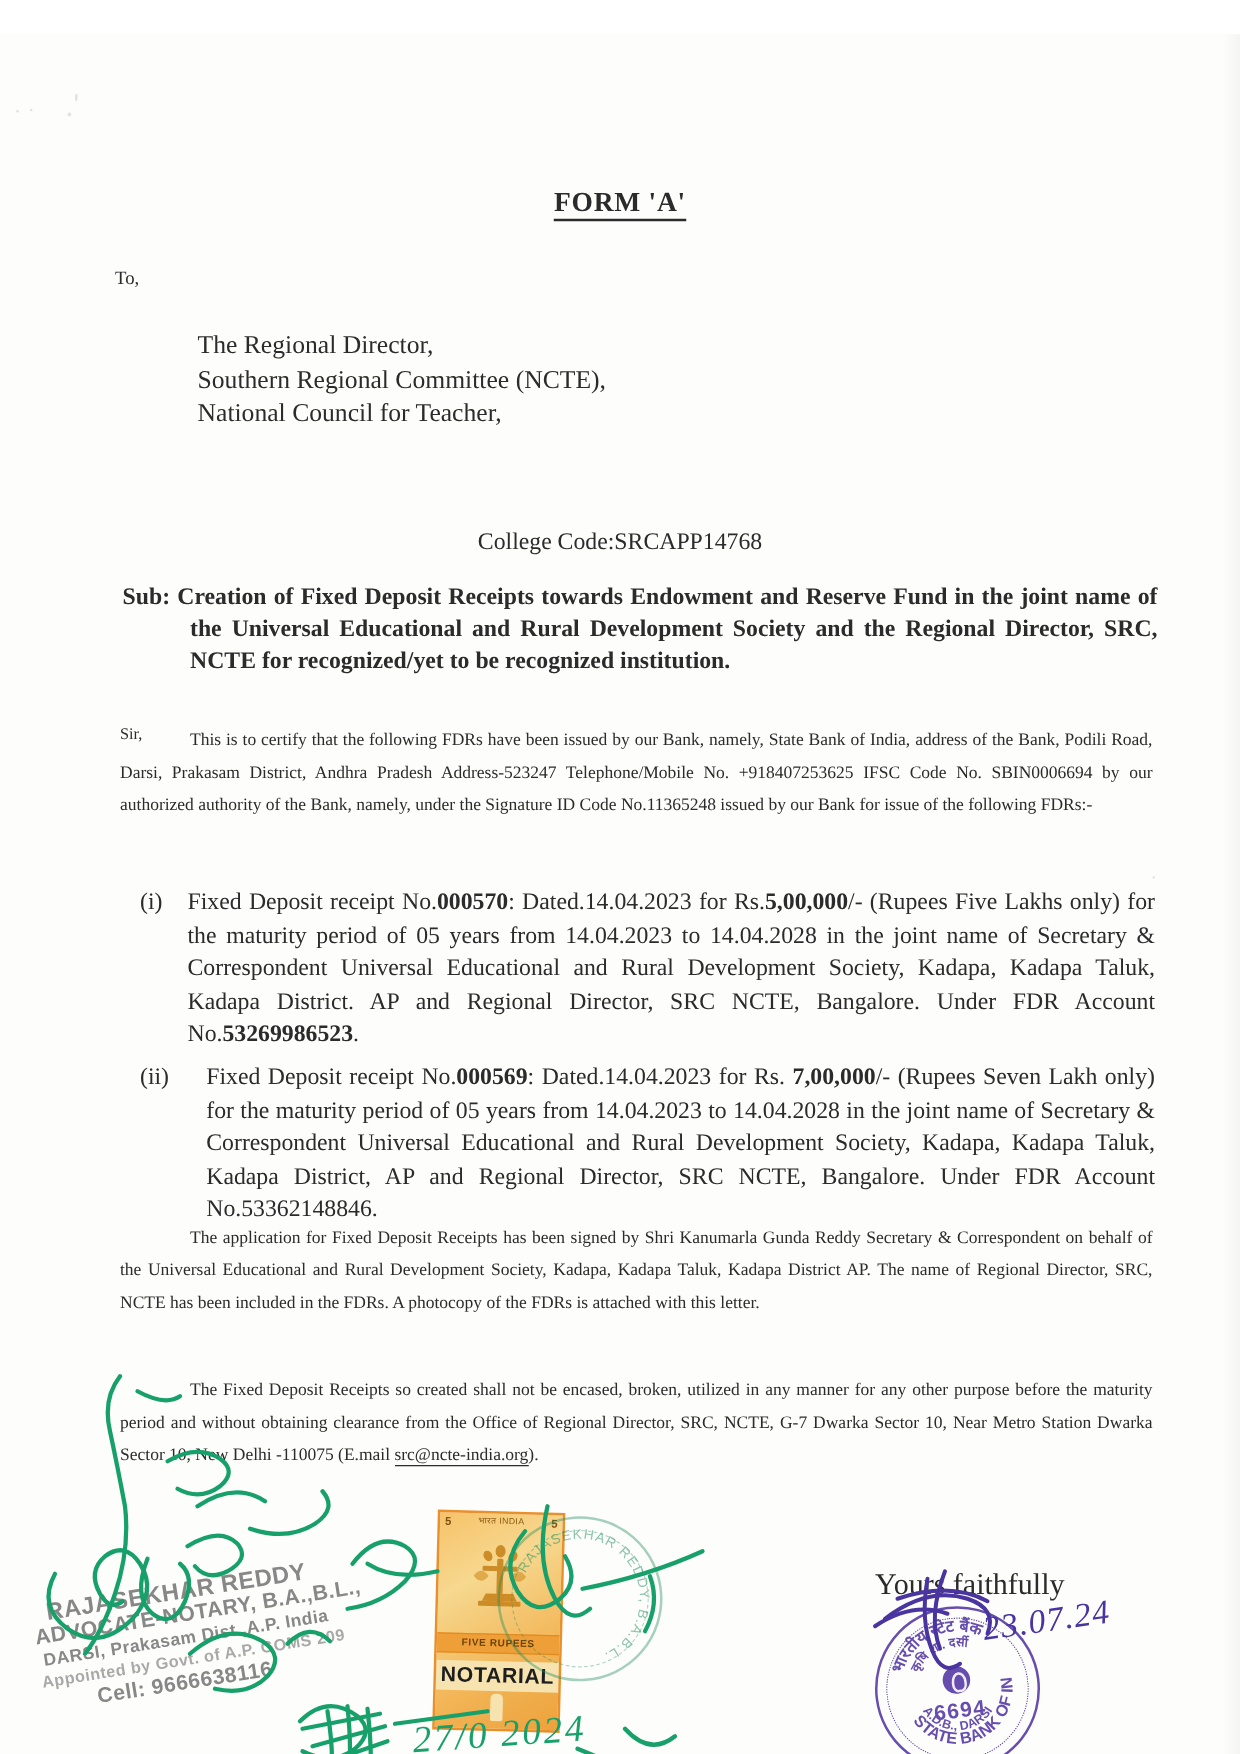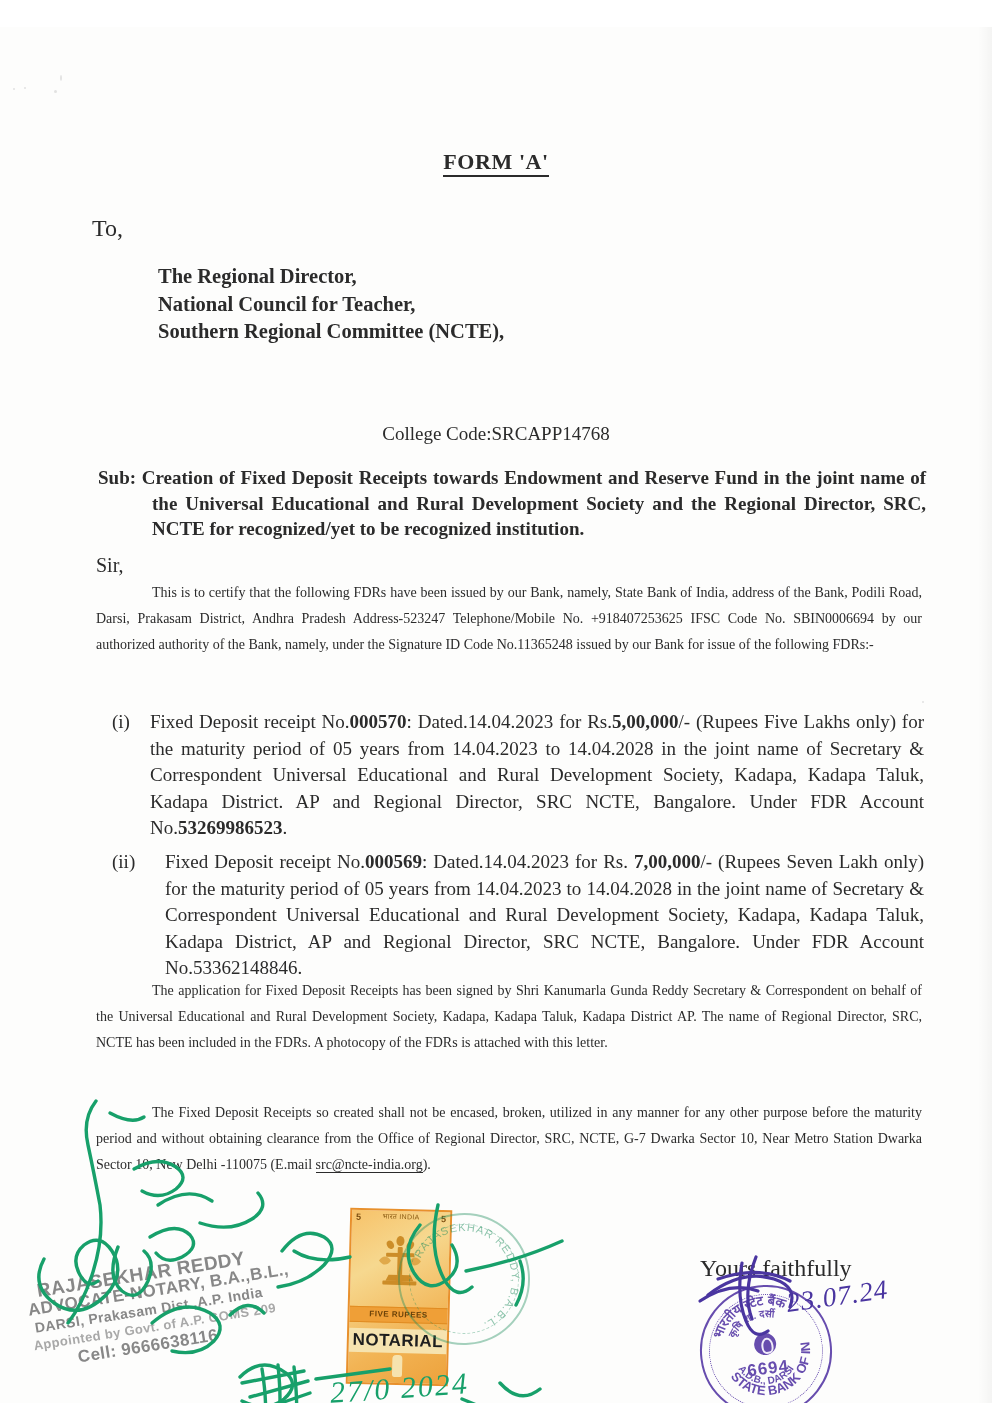--- a/index.html
+++ b/index.html
@@ -49,31 +49,31 @@
   }
   .form-title span.u {
     border-bottom: 2px solid #2b2b2b;
     padding-bottom: 1px;
   }
 
   .to-label {
     position: absolute;
     top: 188px;
     left: 92px;
-    font-size: 24px;
+    font-size: 15px;
   }
 
   .addressee {
     position: absolute;
     top: 236px;
     left: 158px;
     font-size: 20.5px;
     line-height: 27.5px;
   }
-  .addressee div { white-space: nowrap; font-weight: bold; }
+  .addressee div { white-space: nowrap; }
 
   .college-code {
     position: absolute;
     top: 396px;
     left: 0;
     width: 992px;
     text-align: center;
     font-size: 19px;
   }
 
@@ -89,23 +89,23 @@
     font-weight: bold;
   }
   .subject .hang {
     display: block;
     padding-left: 54px;
     text-indent: -54px;
   }
 
   .sir-label {
     position: absolute;
-    top: 527px;
+    top: 552px;
     left: 96px;
-    font-size: 20px;
+    font-size: 13px;
   }
 
   .body-para {
     font-size: 14px;
     line-height: 25.8px;
     text-align: justify;
   }
 
   .para-certify {
     position: absolute;
@@ -373,22 +373,22 @@
   <div class="scan-speck" style="left:922px;top:674px;width:2px;height:2px;"></div>
 
   <div class="form-title">
     <span class="u">FORM 'A'</span>
   </div>
 
   <div class="to-label">To,</div>
 
   <div class="addressee">
     <div>The Regional Director,</div>
+    <div>Southern Regional Committee (NCTE),</div>
     <div>National Council for Teacher,</div>
-    <div>Southern Regional Committee (NCTE),</div>
   </div>
 
   <div class="college-code">College Code:SRCAPP14768</div>
 
   <div class="subject">
     <span class="hang">
       <span>Sub:</span>
       <span>Creation of Fixed Deposit Receipts towards Endowment and Reserve Fund in the joint name of the Universal Educational and Rural Development Society and the Regional Director, SRC, NCTE for recognized/yet to be recognized institution.</span>
     </span>
   </div>

